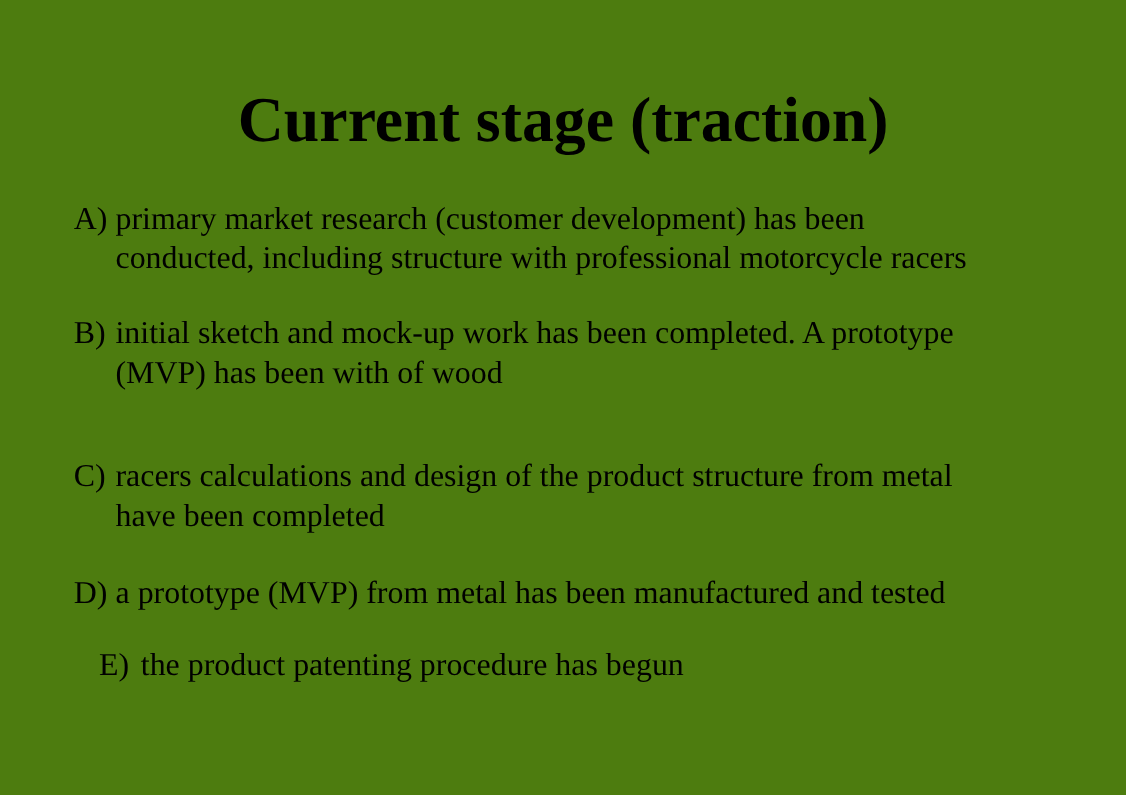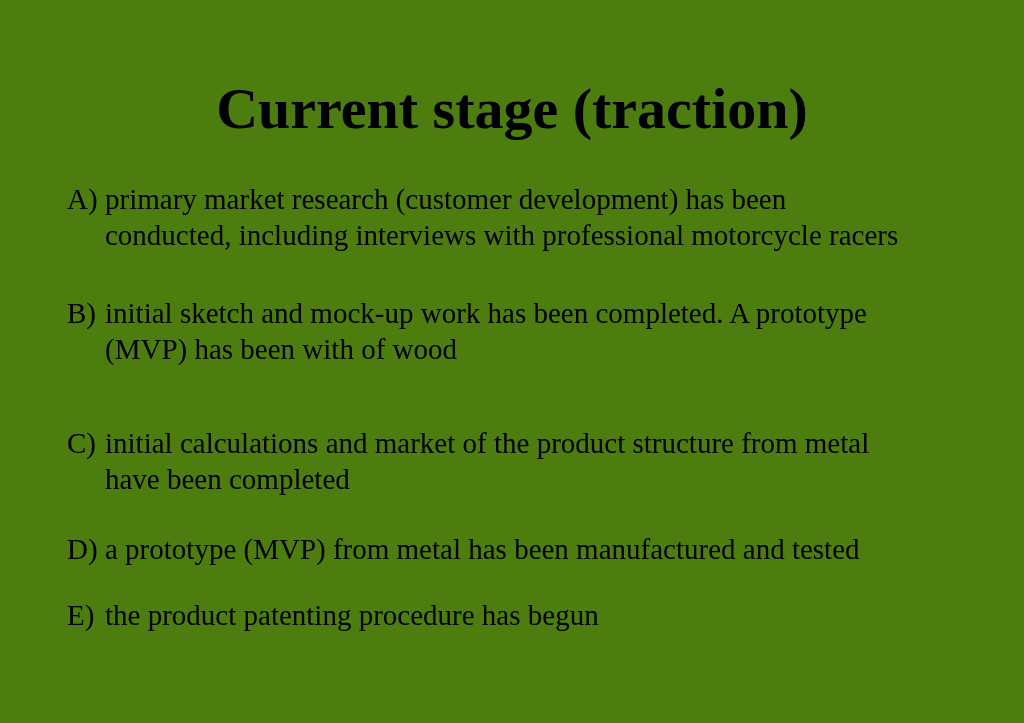--- a/index.html
+++ b/index.html
@@ -29,53 +29,53 @@
   }
   .content {
     position: absolute;
     top: 181px;
     left: 67px;
     width: 920px;
     font-size: 29px;
     line-height: 36px;
   }
   .item { margin: 0; }
-  .item-a { margin-bottom: 42px; }
+  .item-a { margin-bottom: 32px; }
   .item-b { margin-bottom: 58px; }
   .item-c { margin-bottom: 34px; }
   .item-d { margin-bottom: 30px; }
-  .item-e { margin-bottom: 0; }
+  .item-e { margin-bottom: 0; margin-left: 23px; }
   .line { white-space: nowrap; }
   .line.cont { padding-left: 38px; }
   .label {
     display: inline-block;
     width: 38px;
   }
 </style>
 </head>
 <body>
 
 <div class="slide">
 
   <div class="slide-title">Current stage (traction)</div>
 
   <div class="content">
 
     <div class="item item-a">
       <div class="line first"><span class="label">A)</span><span>primary market research (customer development) has been</span></div>
-      <div class="line cont">conducted, including interviews with professional motorcycle racers</div>
+      <div class="line cont">conducted, including structure with professional motorcycle racers</div>
     </div>
 
     <div class="item item-b">
       <div class="line first"><span class="label">B)</span><span>initial sketch and mock-up work has been completed. A prototype</span></div>
       <div class="line cont">(MVP) has been with of wood</div>
     </div>
 
     <div class="item item-c">
-      <div class="line first"><span class="label">C)</span><span>initial calculations and market of the product structure from metal</span></div>
+      <div class="line first"><span class="label">C)</span><span>racers calculations and design of the product structure from metal</span></div>
       <div class="line cont">have been completed</div>
     </div>
 
     <div class="item item-d">
       <div class="line first"><span class="label">D)</span><span>a prototype (MVP) from metal has been manufactured and tested</span></div>
     </div>
 
     <div class="item item-e">
       <div class="line first"><span class="label">E)</span><span>the product patenting procedure has begun</span></div>
     </div>

